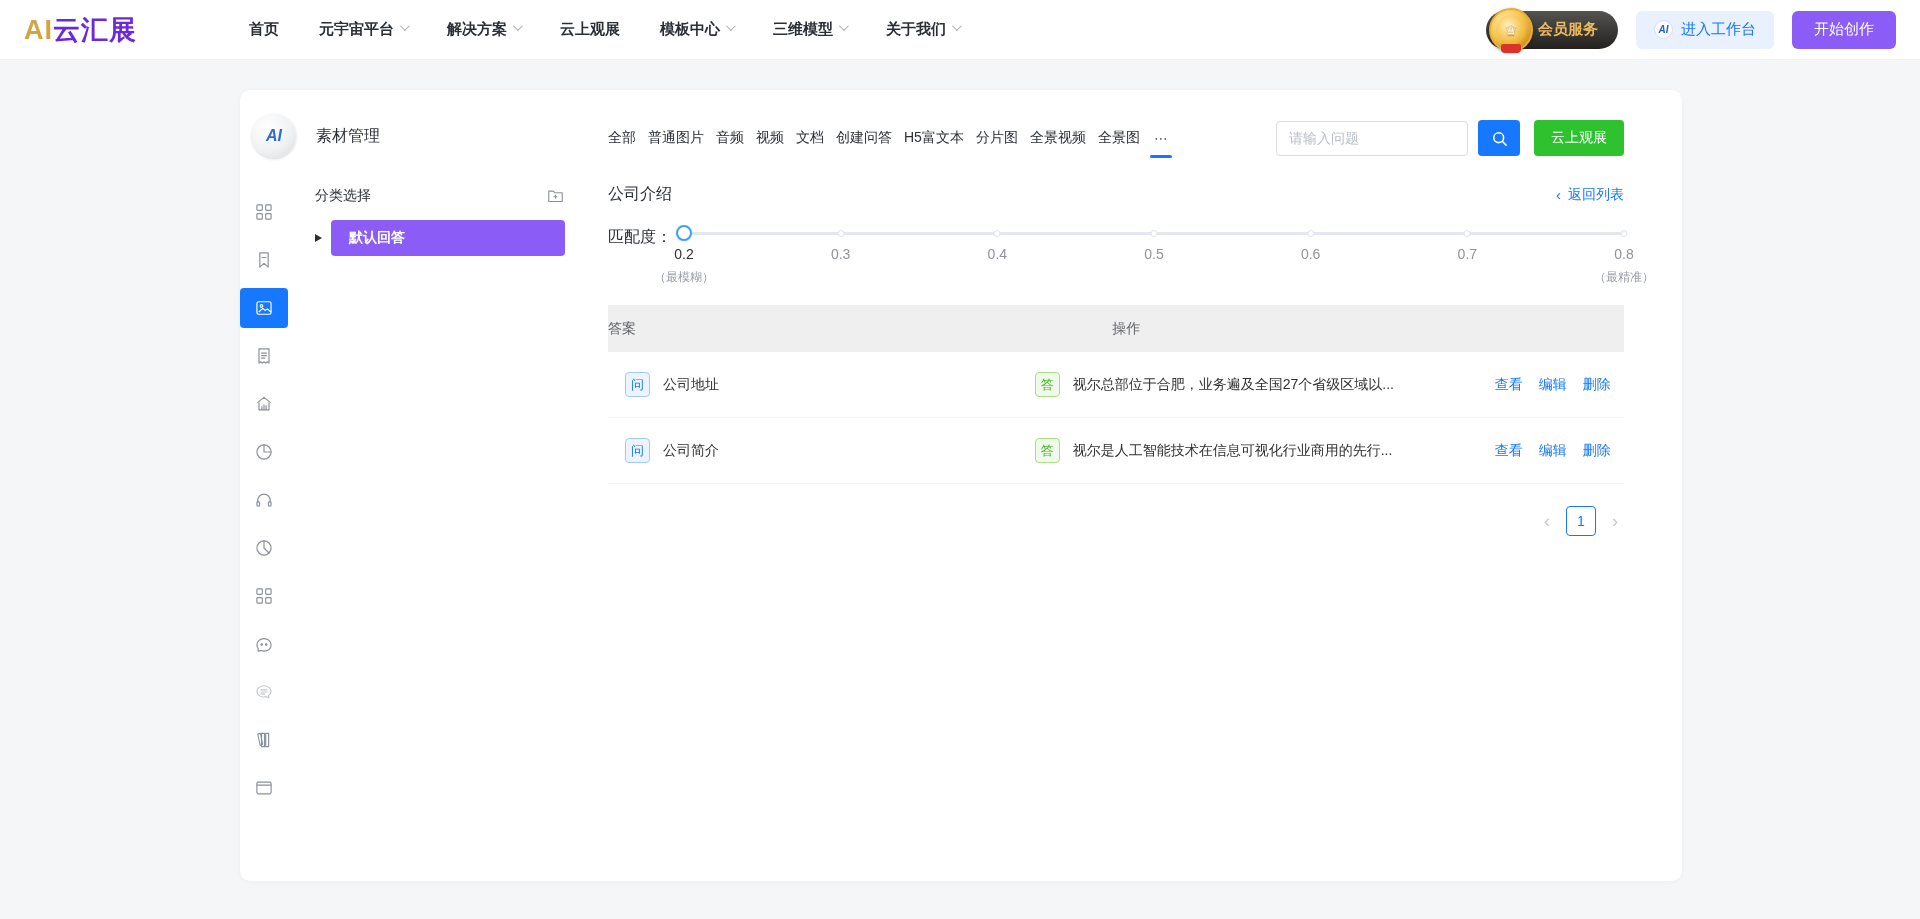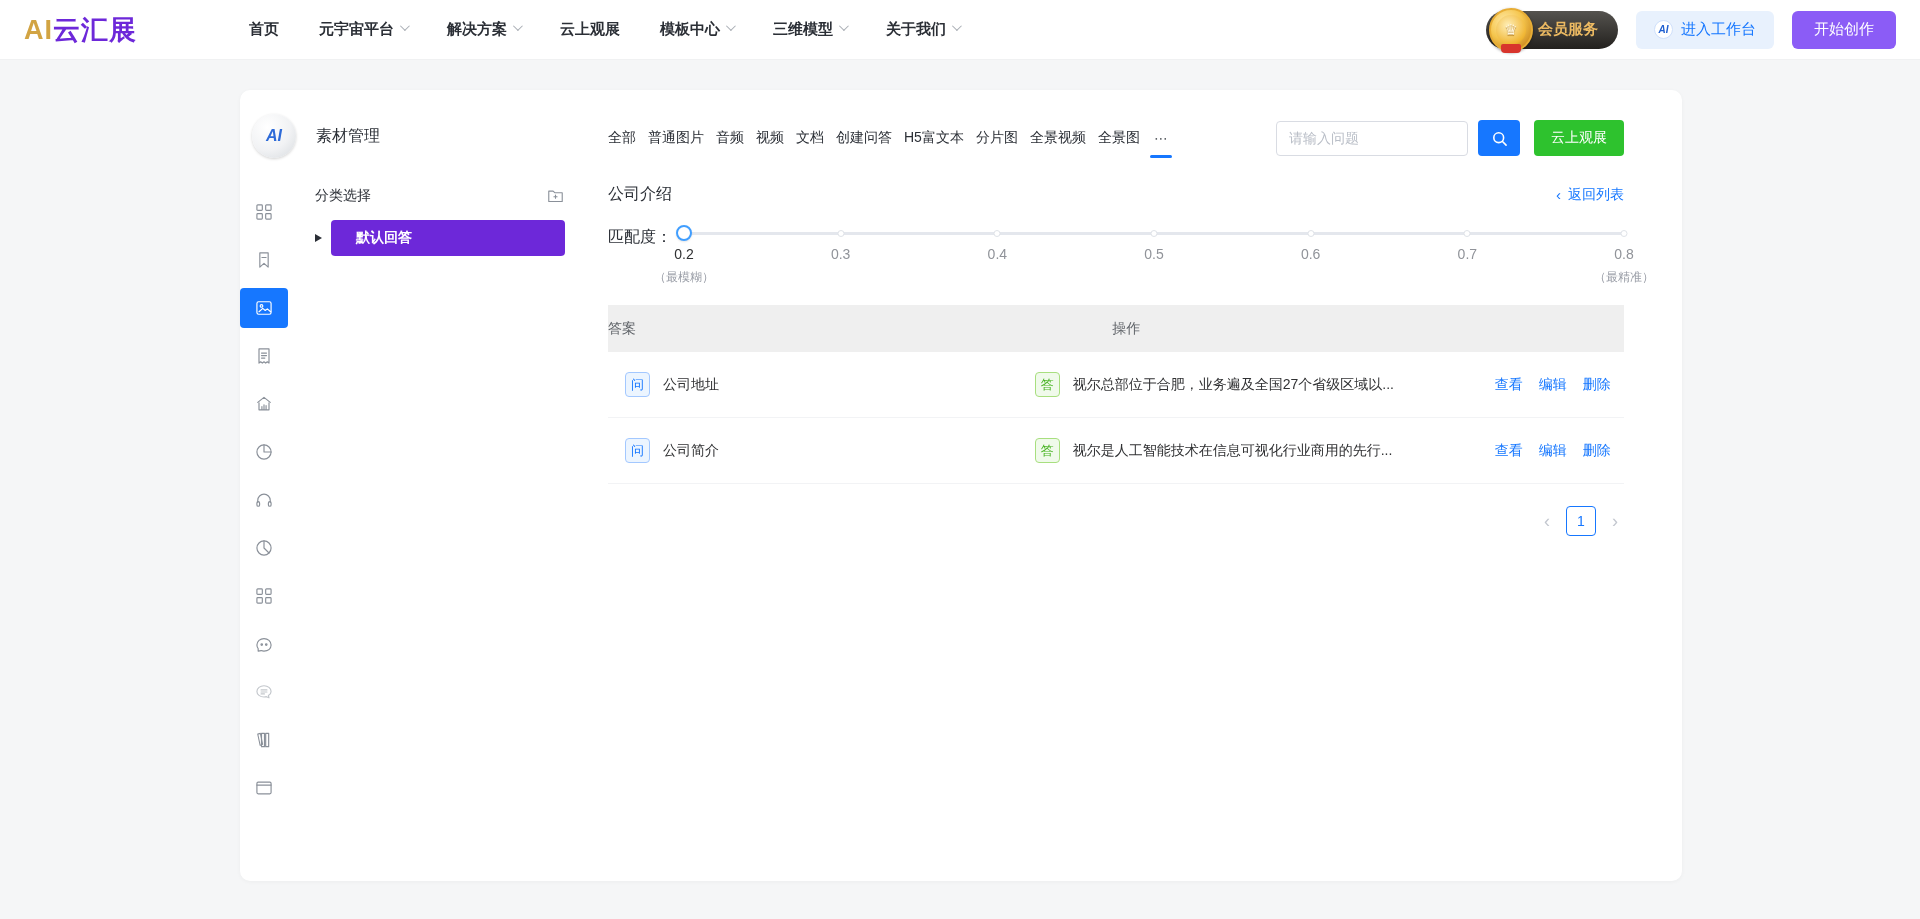--- a/index.html
+++ b/index.html
@@ -84,22 +84,22 @@
   .category-header { display:flex; align-items:center; justify-content:space-between;font-family:Liberation Serif, serif; }
   .category-title { font-size:14px; color:#2b2f36; }
   .category-header svg { stroke:#8a9099; fill:none; stroke-width:1.4; stroke-linecap:round; stroke-linejoin:round; cursor:pointer; }
   .tree-row { margin-top:15px; display:flex; align-items:center; }
   .caret-right {
     width:0; height:0; border-left:7px solid #2b2f36;
     border-top:4.5px solid transparent; border-bottom:4.5px solid transparent;
     margin-right:9px; cursor:pointer;
   }
   .selected-cat {
-    flex:1; height:36px; background:#6d28d9; border-radius:4px; color:#fff;
-    font-size:14px; font-weight:600; display:flex; align-items:center; padding-left:25px; cursor:pointer;
+    flex:1; height:36px; background:#8b5cf6; border-radius:4px; color:#fff;
+    font-size:14px; font-weight:600; display:flex; align-items:center; padding-left:18px; cursor:pointer;
   }
   
   .main { position:absolute; left:368px; right:58px; top:28px; }
   .main-header { display:flex; align-items:center; height:40px; }
   .tabs { display:flex; align-items:center; gap:12px; font-size:14px; color:#2b2f36; }
   .tab { cursor:pointer; white-space:nowrap; }
   .tab-more { position:relative; color:#5f6368; cursor:pointer; padding:0 2px; }
   .tab-underline {
     position:absolute; left:50%; transform:translateX(-50%); bottom:-12px;
     width:22px; height:3px; background:#1677ff; border-radius:2px;

